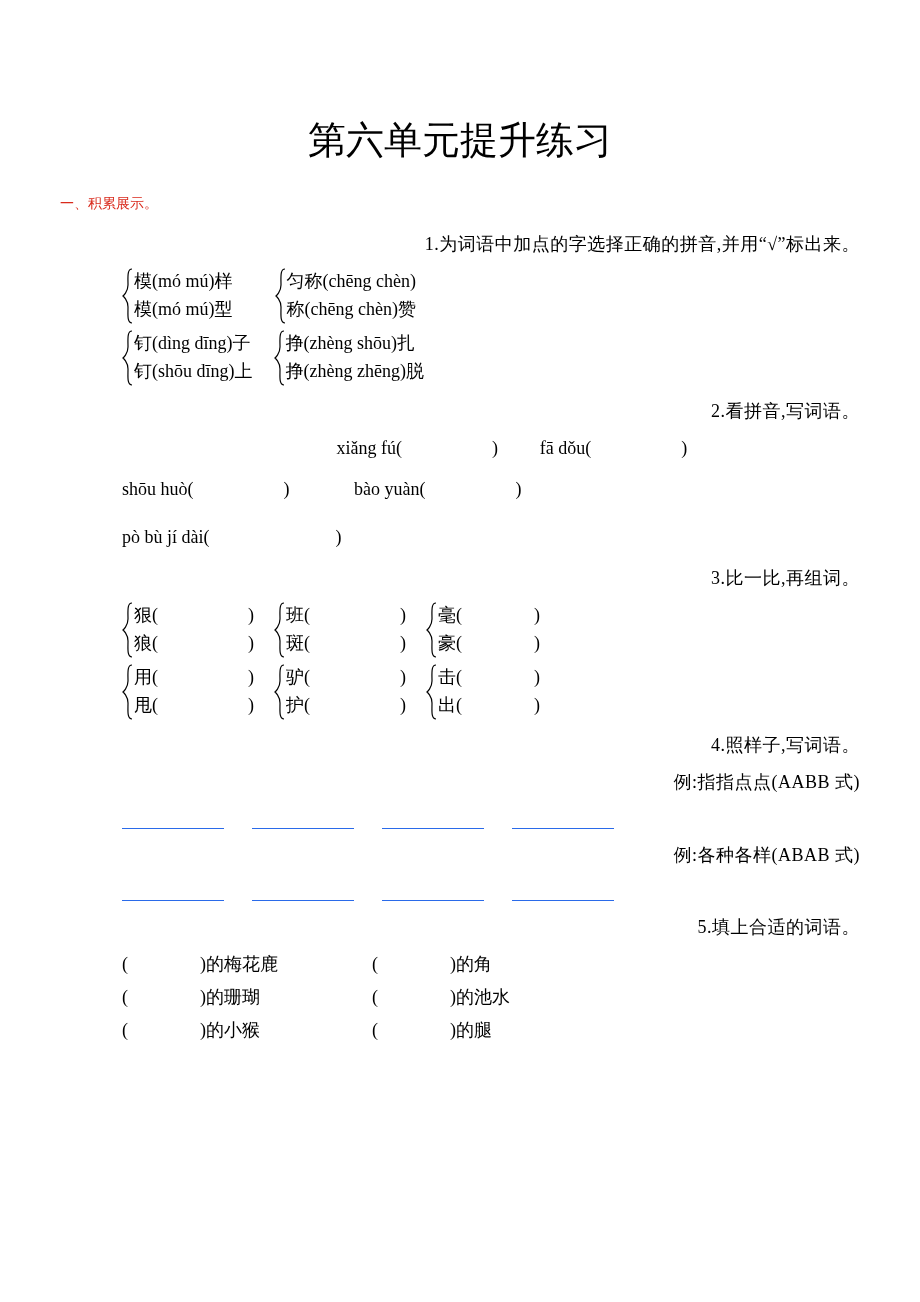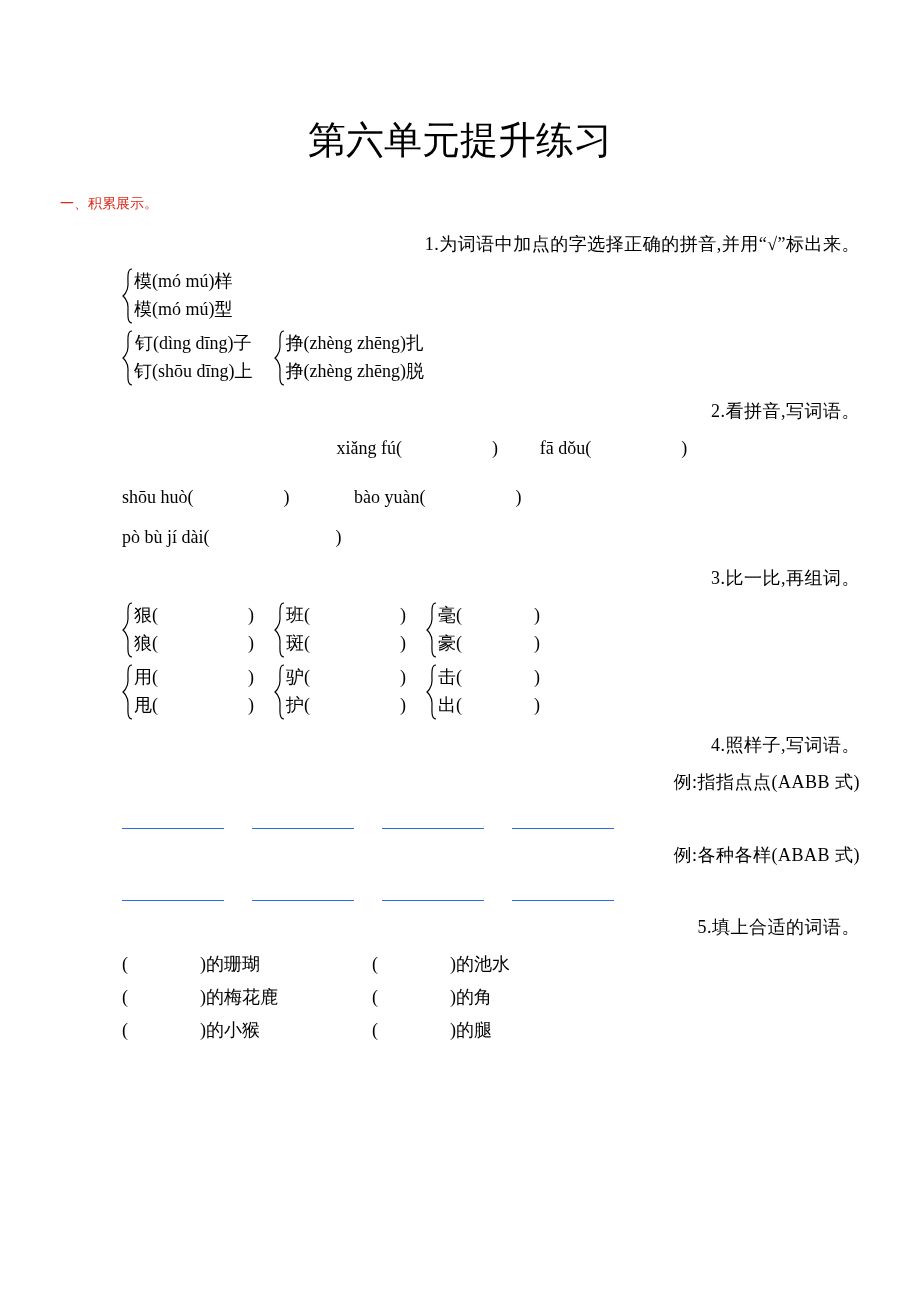--- a/index.html
+++ b/index.html
@@ -33,21 +33,20 @@
       letter-spacing: 0.5px;
       text-align: right;
     }
     .brace-row {
       display: flex;
       margin-bottom: 4px;
     }
     .brace-group {
       display: flex;
       align-items: stretch;
-      text-align: center;
     }
     .brace-text {
       display: flex;
       flex-direction: column;
       justify-content: center;
     }
     .brace-text span { display:block; line-height: 1.55; }
     .pinyin-fill {
       margin-bottom: 4px;
       letter-spacing: 0px;
@@ -90,49 +89,58 @@
   <div class="brace-row" style="gap: 42px;">
     <div class="brace-group">
       <svg class="brace" viewBox="0 0 12 58">
           <path class="brace-path" d="M10 2 C5 2 6 10 6 18 C6 25 1 29 1 29 C1 29 6 33 6 40 C6 48 5 56 10 56"></path>
         </svg>
       <div class="brace-text">
           <span>模(mó   mú)样</span>
           <span>模(mó   mú)型</span>
         </div>
     </div>
+    <div class="brace-group">
+      <svg class="brace" viewBox="0 0 12 58">
+          <path class="brace-path" d="M10 2 C5 2 6 10 6 18 C6 25 1 29 1 29 C1 29 6 33 6 40 C6 48 5 56 10 56"></path>
+        </svg>
+      <div class="brace-text">
+          <span>匀称(chēng   chèn)</span>
+          <span>称(chēng   chèn)赞</span>
+        </div>
+    </div>
   </div>
 
   <div class="brace-row" style="gap: 21px; margin-bottom: 10px;">
     <div class="brace-group">
       <svg class="brace" viewBox="0 0 12 58">
           <path class="brace-path" d="M10 2 C5 2 6 10 6 18 C6 25 1 29 1 29 C1 29 6 33 6 40 C6 48 5 56 10 56"></path>
         </svg>
       <div class="brace-text">
           <span>钉(dìng   dīng)子</span>
           <span>钉(shōu   dīng)上</span>
         </div>
     </div>
     <div class="brace-group">
       <svg class="brace" viewBox="0 0 12 58">
           <path class="brace-path" d="M10 2 C5 2 6 10 6 18 C6 25 1 29 1 29 C1 29 6 33 6 40 C6 48 5 56 10 56"></path>
         </svg>
       <div class="brace-text">
-          <span>挣(zhèng   zhēng)扎</span>
+          <span>挣(zhèng   shōu)扎</span>
           <span>挣(zhèng   zhēng)脱</span>
         </div>
     </div>
   </div>
 
   <div class="qnum">
     <span>2.</span><span>看拼音,写词语。</span>
   </div>
   <div class="pinyin-fill" style="margin-top:8px;text-align:center;"><span style="display:inline-block; width:245px;">xiǎng fú(　　　　　)</span><span>fā dǒu(　　　　　)</span></div>
-  <div class="pinyin-fill" style="margin-top:20px;"><span style="display:inline-block; width:232px;">shōu huò(　　　　　)</span><span>bào yuàn(　　　　　)</span></div>
-  <div class="pinyin-fill" style="margin-top:12px; margin-bottom:12px;">pò bù jí dài(　　　　　　　)</div>
+  <div class="pinyin-fill" style="margin-top:12px;"><span style="display:inline-block; width:232px;">shōu huò(　　　　　)</span><span>bào yuàn(　　　　　)</span></div>
+  <div class="pinyin-fill" style="margin-top:20px; margin-bottom:12px;">pò bù jí dài(　　　　　　　)</div>
 
   <div class="qnum">
     <span>3.</span><span>比一比,再组词。</span>
   </div>
   <div class="brace-row" style="gap: 20px;">
     <div class="brace-group">
       <svg class="brace" viewBox="0 0 12 58">
           <path class="brace-path" d="M10 2 C5 2 6 10 6 18 C6 25 1 29 1 29 C1 29 6 33 6 40 C6 48 5 56 10 56"></path>
         </svg>
       <div class="brace-text">
@@ -203,17 +211,17 @@
   <div class="blank-row">
     <span class="blank"></span>
     <span class="blank"></span>
     <span class="blank"></span>
     <span class="blank"></span>
   </div>
 
   <div class="qnum">
     <span>5.</span><span>填上合适的词语。</span>
   </div>
+  <div class="fill-row"><span style="display:inline-block; width:250px;">(　　　　)的梅花鹿</span><span>(　　　　)的角</span></div>
   <div class="fill-row"><span style="display:inline-block; width:250px;">(　　　　)的珊瑚</span><span>(　　　　)的池水</span></div>
-  <div class="fill-row"><span style="display:inline-block; width:250px;">(　　　　)的梅花鹿</span><span>(　　　　)的角</span></div>
   <div class="fill-row"><span style="display:inline-block; width:250px;">(　　　　)的小猴</span><span>(　　　　)的腿</span></div>
 
 </div>
 
 </body></html>

